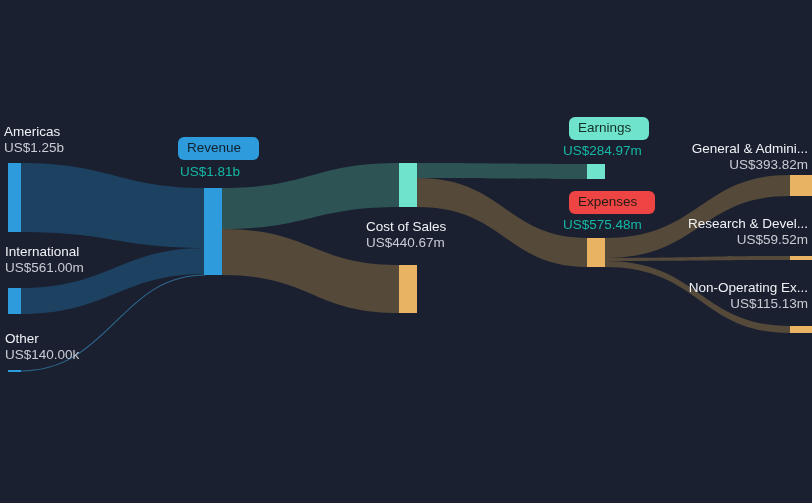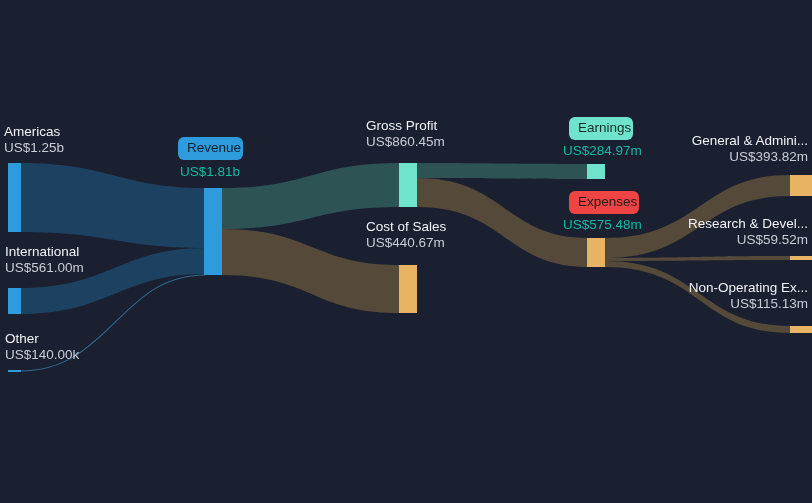--- a/index.html
+++ b/index.html
@@ -14,21 +14,21 @@
   svg.sankey{position:absolute;left:0;top:0;width:812px;height:503px;display:block;}
 
   .label{position:absolute;color:#e8eaef;font-size:13.5px;line-height:16px;white-space:nowrap;}
   .label .name{display:block;color:#f0f2f6;}
   .label .val{display:block;color:#c9ccd4;}
   .label.right{text-align:right;}
 
   .pill{
     position:absolute;
     border-radius:6px;
-    padding:3px 2px 4px 9px;
+    padding:3px 18px 4px 9px;
     font-size:13.5px;
     line-height:16px;
     color:#14202b;
     white-space:nowrap;
   }
   .pill.revenue{background:#2e9bdc;color:#10212e;}
   .pill.earnings{background:#70e3cc;color:#123028;}
   .pill.expenses{background:#ef4444;color:#201b13;}
   .pill-val{position:absolute;color:#14b8a6;font-size:13.5px;line-height:16px;white-space:nowrap;}
 </style>
@@ -120,37 +120,33 @@
   </div>
 
   <div class="label" style="left:5px;top:331px;">
     <span class="name">Other</span>
     <span class="val">US$140.00k</span>
   </div>
 
   <div class="pill revenue" style="left:178px;top:137px;">Revenue</div>
   <div class="pill-val" style="left:180px;top:164px;">US$1.81b</div>
 
-  <div class="label" style="left:366px;top:118px;">
-    <span class="name">Gross Profit</span>
-    <span class="val">US$860.45m</span>
-  </div>
 
   <div class="label" style="left:366px;top:219px;">
     <span class="name">Cost of Sales</span>
     <span class="val">US$440.67m</span>
   </div>
 
   <div class="pill earnings" style="left:569px;top:117px;">Earnings</div>
   <div class="pill-val" style="left:563px;top:143px;">US$284.97m</div>
 
   <div class="pill expenses" style="left:569px;top:191px;">Expenses</div>
   <div class="pill-val" style="left:563px;top:217px;">US$575.48m</div>
 
-  <div class="label right" style="right:4px;top:133px;margin-left:36px;">
+  <div class="label right" style="right:4px;top:141px;margin-left:36px;">
     <span class="name">General &amp; Admini...</span>
     <span class="val">US$393.82m</span>
   </div>
 
   <div class="label right" style="right:4px;top:216px;">
     <span class="name">Research &amp; Devel...</span>
     <span class="val">US$59.52m</span>
   </div>
 
   <div class="label right" style="right:4px;top:280px;">

